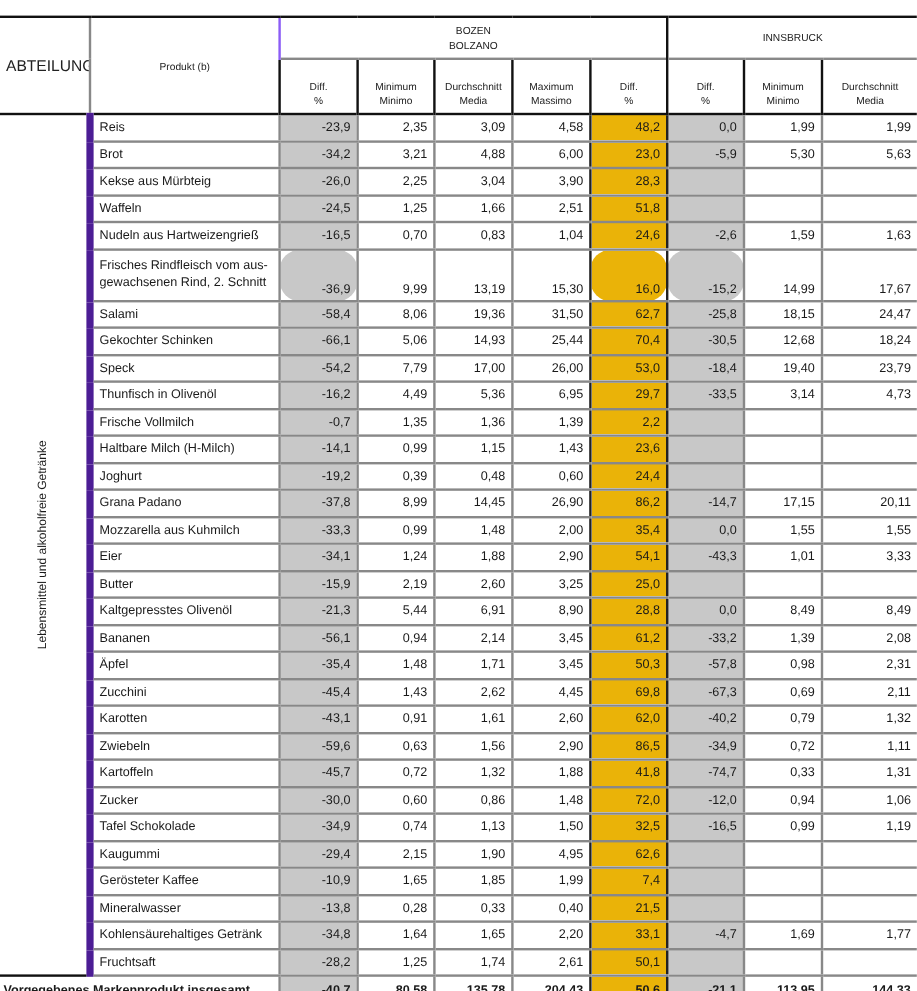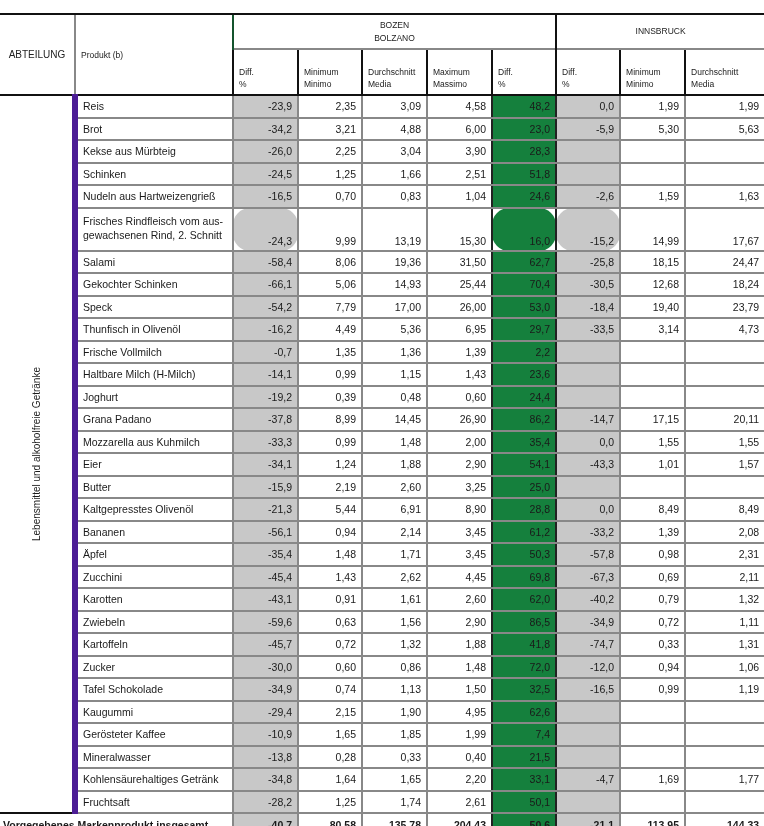--- a/index.html
+++ b/index.html
@@ -1,30 +1,30 @@
 <!DOCTYPE html>
 <html><head>
 <meta charset="utf-8">
 <style>
   html, body { margin:0; padding:0; background:#fff; }
   body { width:764px; height:826px; overflow:hidden; font-family:"Liberation Sans", sans-serif; color:#1a1a1a; }
   table { border-collapse:collapse; table-layout:fixed; position:absolute; left:0; top:13px; width:764px; font-size:10.5px; }
   td, th { padding:0 5px; vertical-align:middle; overflow:hidden; white-space:nowrap; }
   th { font-weight:normal; font-size:8.5px; color:#222; }
   .hdr-top th { border-top:2px solid #111; }
-  .city { text-align:center; line-height:13px; height:33px; border-left:2px solid #14532d; }
-  .sub th { text-align:left; line-height:12px; height:40px; border-top:2px solid #888; border-left:2px solid #111; vertical-align:bottom; padding-bottom:4px; }
-  .abt { text-align:center; vertical-align:middle; font-size:10px; }
-  .prod-h { text-align:left; border-left:2px solid #888; }
+  .city { text-align:center; line-height:13px; height:33px; border-left:2px solid #8b5cf6; }
+  .sub th { text-align:center; line-height:12px; height:40px; border-top:2px solid #888; border-left:2px solid #111; vertical-align:bottom; padding-bottom:4px; }
+  .abt { text-align:center; vertical-align:middle; font-size:13px; }
+  .prod-h { text-align:center; border-left:2px solid #888; }
   tbody tr td { border-bottom:2px solid #888; height:20.5px; }
   tbody tr.first td { border-top:2px solid #111; }
   td.prod { border-left:6px solid #4c1d95; padding-left:5px; }
   td.num { text-align:right; border-left:2px solid #888; }
   td.g { background:#c8c8c8; }
-  td.p { background:#15803d; }
+  td.p { background:#eab308; }
   td.bk { border-left:2px solid #222; }
   tr.tall td { height:38px; vertical-align:bottom; padding-bottom:3px;border-radius:17px; }
   tr.tall td.prod { white-space:normal; line-height:14px; vertical-align:middle; }
   td.vlabel { border-bottom:2px solid #111; position:relative; }
   .vtext { position:absolute; left:50%; top:50%; transform:translate(-50%,-50%) rotate(-90deg); white-space:nowrap; font-size:10px; }
   tr.total td { font-weight:bold; border-top:2px solid #111; border-bottom:2px solid #111; height:21px; }
   tr.total td.tlabel { text-align:left; padding-left:3px; }
 </style>
 </head>
 <body>
@@ -91,21 +91,21 @@
         <td class="num g">-26,0</td>
         <td class="num ">2,25</td>
         <td class="num ">3,04</td>
         <td class="num ">3,90</td>
         <td class="num p bk">28,3</td>
         <td class="num g bk"></td>
         <td class="num "></td>
         <td class="num "></td>
       </tr>
       <tr>
-        <td class="prod">Schinken</td>
+        <td class="prod">Waffeln</td>
         <td class="num g">-24,5</td>
         <td class="num ">1,25</td>
         <td class="num ">1,66</td>
         <td class="num ">2,51</td>
         <td class="num p bk">51,8</td>
         <td class="num g bk"></td>
         <td class="num "></td>
         <td class="num "></td>
       </tr>
       <tr>
@@ -114,21 +114,21 @@
         <td class="num ">0,70</td>
         <td class="num ">0,83</td>
         <td class="num ">1,04</td>
         <td class="num p bk">24,6</td>
         <td class="num g bk">-2,6</td>
         <td class="num ">1,59</td>
         <td class="num ">1,63</td>
       </tr>
       <tr class="tall">
         <td class="prod">Frisches Rindfleisch vom aus-gewachsenen Rind, 2. Schnitt</td>
-        <td class="num g">-24,3</td>
+        <td class="num g">-36,9</td>
         <td class="num ">9,99</td>
         <td class="num ">13,19</td>
         <td class="num ">15,30</td>
         <td class="num p bk">16,0</td>
         <td class="num g bk">-15,2</td>
         <td class="num ">14,99</td>
         <td class="num ">17,67</td>
       </tr>
       <tr>
         <td class="prod">Salami</td>
@@ -231,21 +231,21 @@
       </tr>
       <tr>
         <td class="prod">Eier</td>
         <td class="num g">-34,1</td>
         <td class="num ">1,24</td>
         <td class="num ">1,88</td>
         <td class="num ">2,90</td>
         <td class="num p bk">54,1</td>
         <td class="num g bk">-43,3</td>
         <td class="num ">1,01</td>
-        <td class="num ">1,57</td>
+        <td class="num ">3,33</td>
       </tr>
       <tr>
         <td class="prod">Butter</td>
         <td class="num g">-15,9</td>
         <td class="num ">2,19</td>
         <td class="num ">2,60</td>
         <td class="num ">3,25</td>
         <td class="num p bk">25,0</td>
         <td class="num g bk"></td>
         <td class="num "></td>

